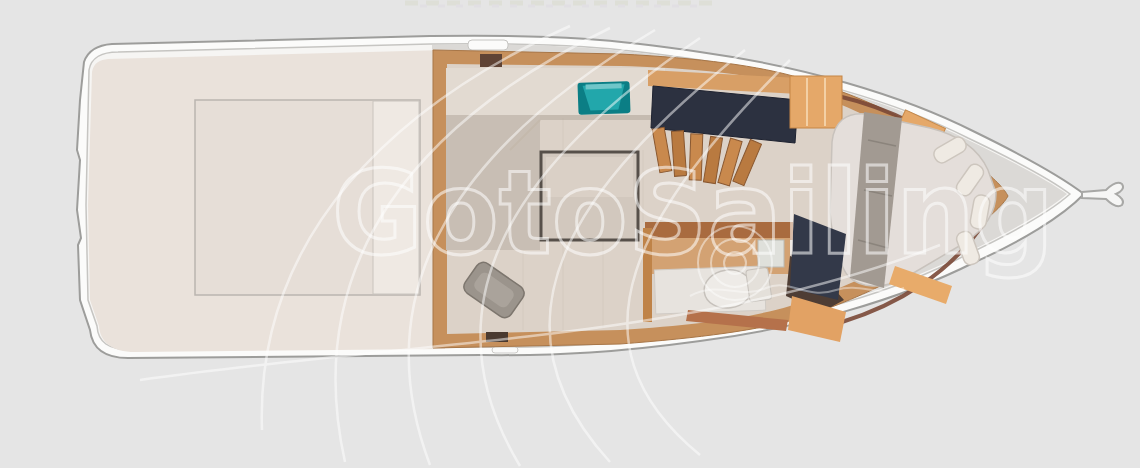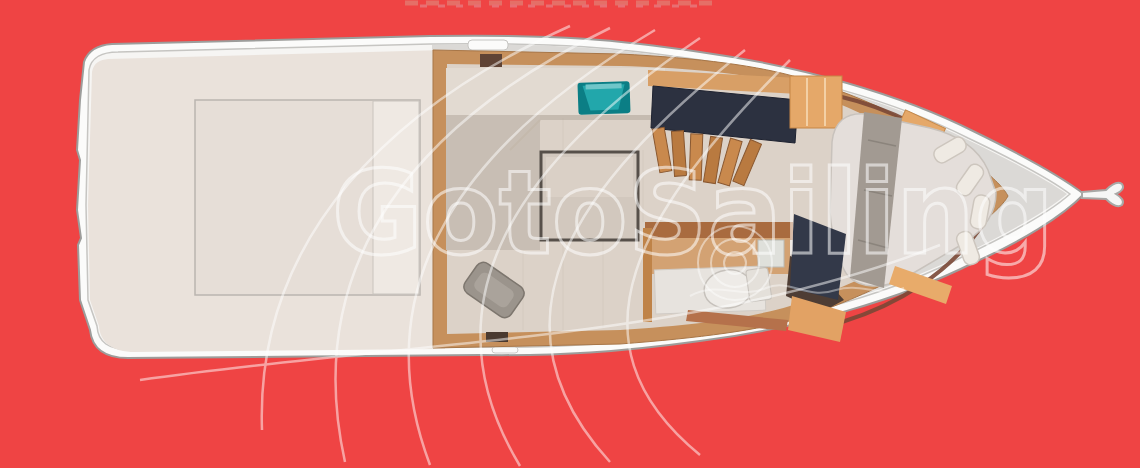--- a/index.html
+++ b/index.html
@@ -1,16 +1,16 @@
 <!DOCTYPE html>
 <html><head>
 <meta charset="utf-8">
 <style>
   html,body{margin:0;padding:0;background:#ffffff;font-family:"DejaVu Sans",sans-serif;}
-  .stage{position:relative;width:1140px;height:468px;background:#ef4444;overflow:hidden;}
+  .stage{position:relative;width:1140px;height:468px;background:#e5e5e5;overflow:hidden;}
   svg{display:block;}
 </style>
 </head>
 <body>
 
 <div class="stage">
 <svg width="1140" height="468" viewBox="0 0 1140 468">
 
   <g opacity="0.30">
     <line x1="405" y1="3" x2="712" y2="3" stroke="#cfd3b9" stroke-width="5" stroke-dasharray="13 8"></line>

